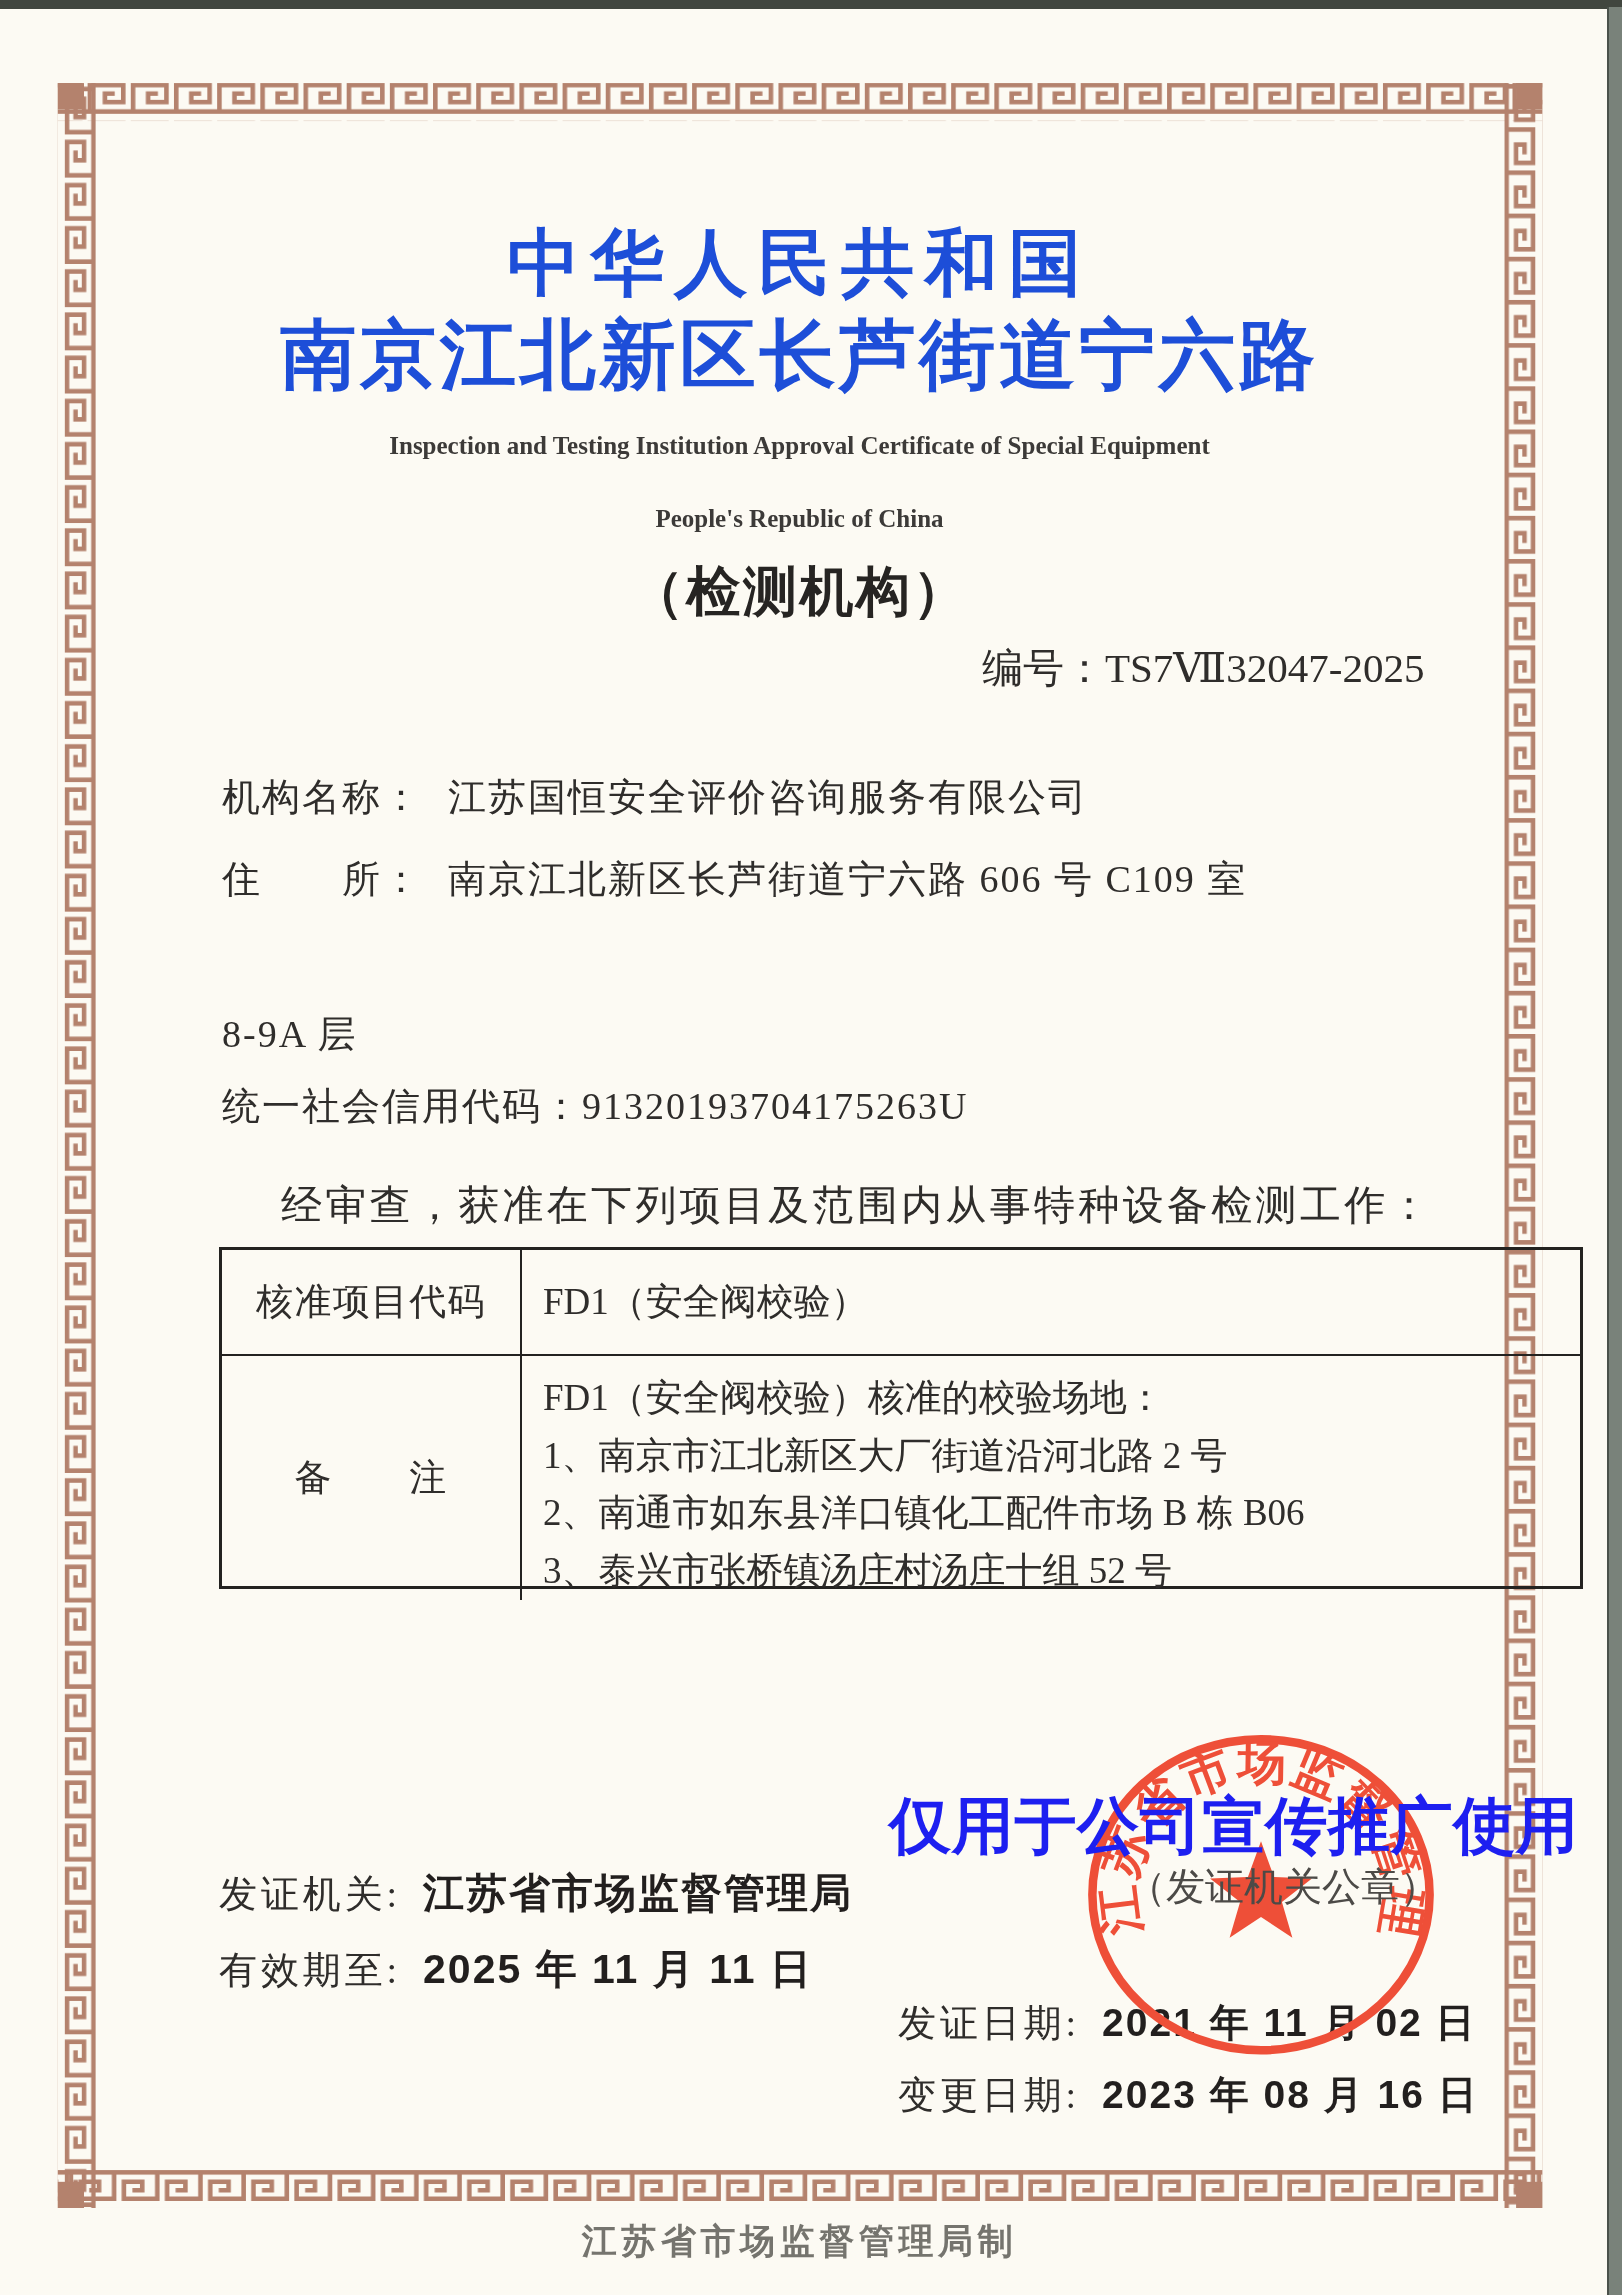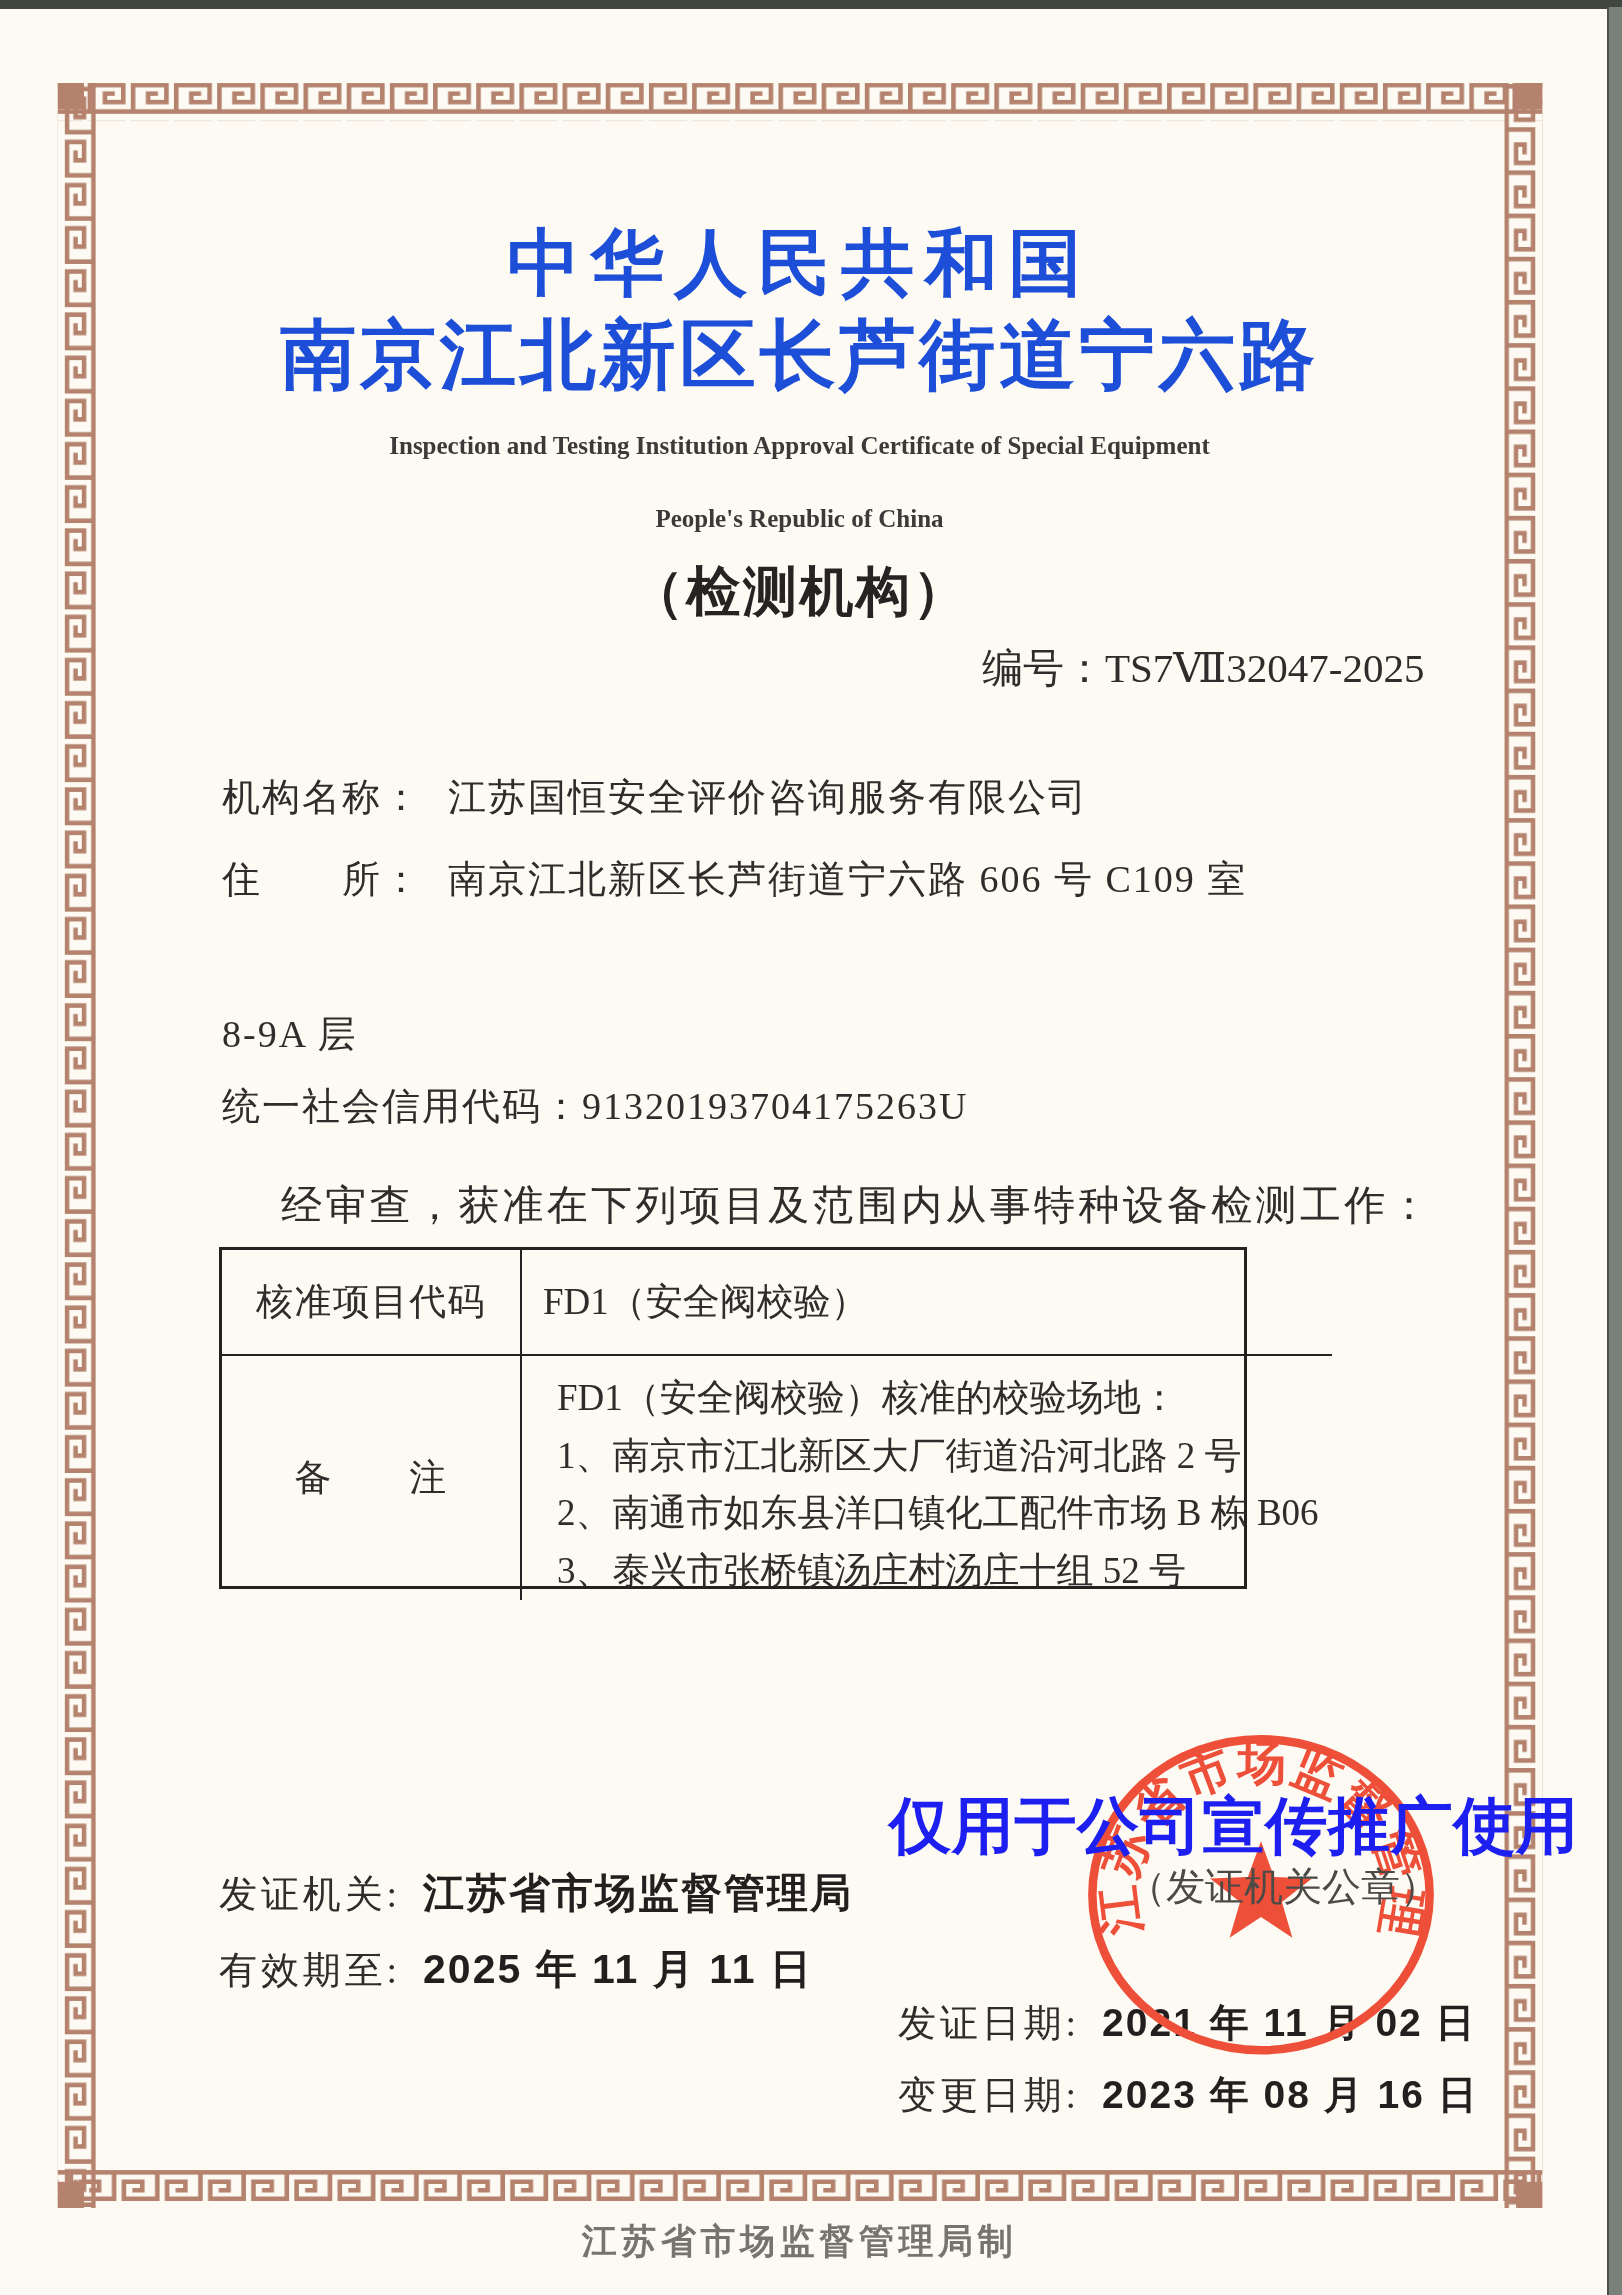--- a/index.html
+++ b/index.html
@@ -27,31 +27,31 @@
   .certno{top:641px;left:982px;font-size:41px;}
   .info-line{font-size:38px;letter-spacing:2px;}
   .lbl-fixed{display:inline-block;width:226px;letter-spacing:2px;}
   .line-name{top:772px;left:222px;}
   .line-res{top:854px;left:222px;}
   .line-off1{top:934px;left:222px;}
   .line-off2{top:1009px;left:222px;}
   .line-credit{top:1081px;left:222px;}
   .statement{top:1178px;left:281px;font-size:41px;letter-spacing:3.3px;}
   .apv-table{
-    position:absolute;z-index:2;left:219px;top:1247px;width:1028px;height:342px;
+    position:absolute;z-index:2;left:219px;top:1247px;width:1364px;height:342px;
     box-sizing:border-box;border:3.3px solid #232220;
     display:grid;grid-template-columns:300px 1fr;grid-template-rows:106px 1fr;
     font-size:37px;
   }
   .cell{box-sizing:border-box;}
   .cell-lab{display:flex;align-items:center;justify-content:center;letter-spacing:1.3px;}
   .c1{border-right:2.6px solid #232220;border-bottom:2.6px solid #232220;}
   .c2{border-bottom:2.6px solid #232220;display:flex;align-items:center;padding-left:21px;}
   .c3{border-right:2.6px solid #232220;}
-  .c4{padding:13px 13px 0 21px;line-height:1.56;margin-left:14px;}
+  .c4{padding:13px 13px 0 21px;line-height:1.56;}
   .c4 div{white-space:nowrap;}
   .iss-line{display:flex;align-items:baseline;z-index:3;}
   .iss-lbl{font-size:38px;letter-spacing:3.9px;}
   .iss-val{font-family:"Liberation Sans","DejaVu Sans",sans-serif;font-weight:bold;font-size:41px;margin-left:22px;letter-spacing:2px;color:#221f1e;}
   .line-auth{top:1866px;left:219px;}
   .line-valid{top:1942px;left:219px;}
   .line-issue{top:1996px;left:898px;}
   .line-change{top:2068px;left:898px;}
   .line-issue .iss-val,.line-change .iss-val{font-size:39px;}
   .watermark{top:1784px;left:889px;font-size:62px;font-weight:bold;color:#1d1ff0;letter-spacing:0.7px;z-index:6;}

